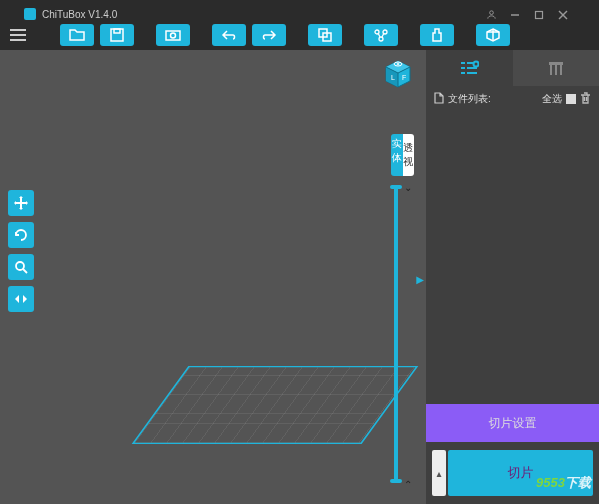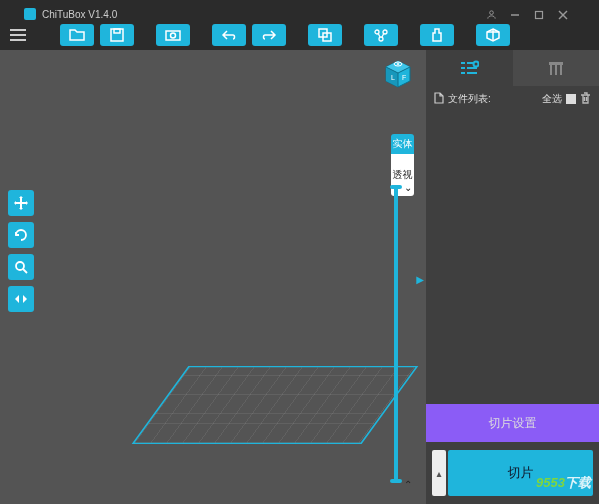--- a/index.html
+++ b/index.html
@@ -23,23 +23,23 @@
 .viewport { position: relative; flex: 1; background: #545454; overflow: hidden; }
 
 
 .left-tools { position: absolute; left: 8px; top: 140px; display: flex; flex-direction: column; gap: 6px; }
 .lt-btn { width: 26px; height: 26px; background: #1fb5dc; border-radius: 3px; display: flex; align-items: center; justify-content: center; cursor: pointer; }
 
 
 .gizmo { position: absolute; right: 12px; top: 8px; width: 32px; height: 32px; }
 
 
-.viewmode { position: absolute; right: 12px; top: 84px; display: flex; flex-direction: column; width: 23px; border-radius: 3px; overflow: hidden; font-size: 10px; text-align: center; cursor: pointer; }
+.viewmode { position: absolute; right: 12px; top: 84px; display: flex; flex-direction: row; width: 23px; border-radius: 3px; overflow: hidden; font-size: 10px; text-align: center; cursor: pointer; }
 .viewmode .vm-solid { background: #1fb5dc; color: #fff; padding: 3px 0; }
-.viewmode .vm-persp { background: #fff; color: #333; padding: 14px 0; }
+.viewmode .vm-persp { background: #fff; color: #333; padding: 7px 0; }
 
 
 .vslider { position: absolute; right: 28px; top: 136px; width: 4px; height: 296px; background: #1fb5dc; border-radius: 2px; }
 .vslider .handle { position: absolute; left: -4px; width: 12px; height: 4px; background: #1fb5dc; border-radius: 2px; }
 .vslider .chev { position: absolute; left: 10px; color: #222; font-size: 10px; }
 
 
 .expand-chev { position: absolute; right: 2px; top: 224px; color: #1fb5dc; font-size: 10px; cursor: pointer; }
 
 
@@ -50,21 +50,21 @@
 .rtab.inactive { background: #4a4a4a; }
 .rlist-header { display: flex; align-items: center; padding: 6px 8px; color: #ddd; font-size: 10px; gap: 4px; }
 .rlist-header .spacer { flex: 1; }
 .checkbox { width: 10px; height: 10px; background: #ddd; display: inline-block; }
 .trash { color: #bbb; cursor: pointer; }
 
 .rpanel .filler { flex: 1; }
 .slice-settings { height: 38px; background: #8b5cf6; color: #ddd; font-size: 12px; display: flex; align-items: center; justify-content: center; cursor: pointer; margin-bottom: 8px; }
 .slice-row { height: 46px; display: flex; margin: 0 6px 8px 6px; gap: 2px; }
 .slice-up { width: 14px; background: #eee; display: flex; align-items: center; justify-content: center; color: #555; font-size: 10px; cursor: pointer; border-radius: 2px; }
-.slice-btn { flex: 1; background: #1fb5dc; color: #0f172a; font-size: 13px; display: flex; align-items: center; justify-content: center; cursor: pointer; border-radius: 2px; }
+.slice-btn { flex: 1; background: #1fb5dc; color: #701a75; font-size: 13px; display: flex; align-items: center; justify-content: center; cursor: pointer; border-radius: 2px; }
 
 
 .plate { position: absolute; left: 160px; top: 290px; width: 230px; height: 130px; transform: skewX(-36deg) scaleY(0.6); }
 .plate-grid { width: 100%; height: 100%; border: 2px solid #1fb5dc; background-image:
   repeating-linear-gradient(0deg, rgba(255,255,255,0.08) 0 1px, transparent 1px 16px),
   repeating-linear-gradient(90deg, rgba(255,255,255,0.08) 0 1px, transparent 1px 16px);
 }
 
 
 .watermark { position: absolute; right: 8px; bottom: 12px; color: rgba(255,255,255,0.85); font-size: 13px; font-weight: bold; font-style: italic; pointer-events: none; }

